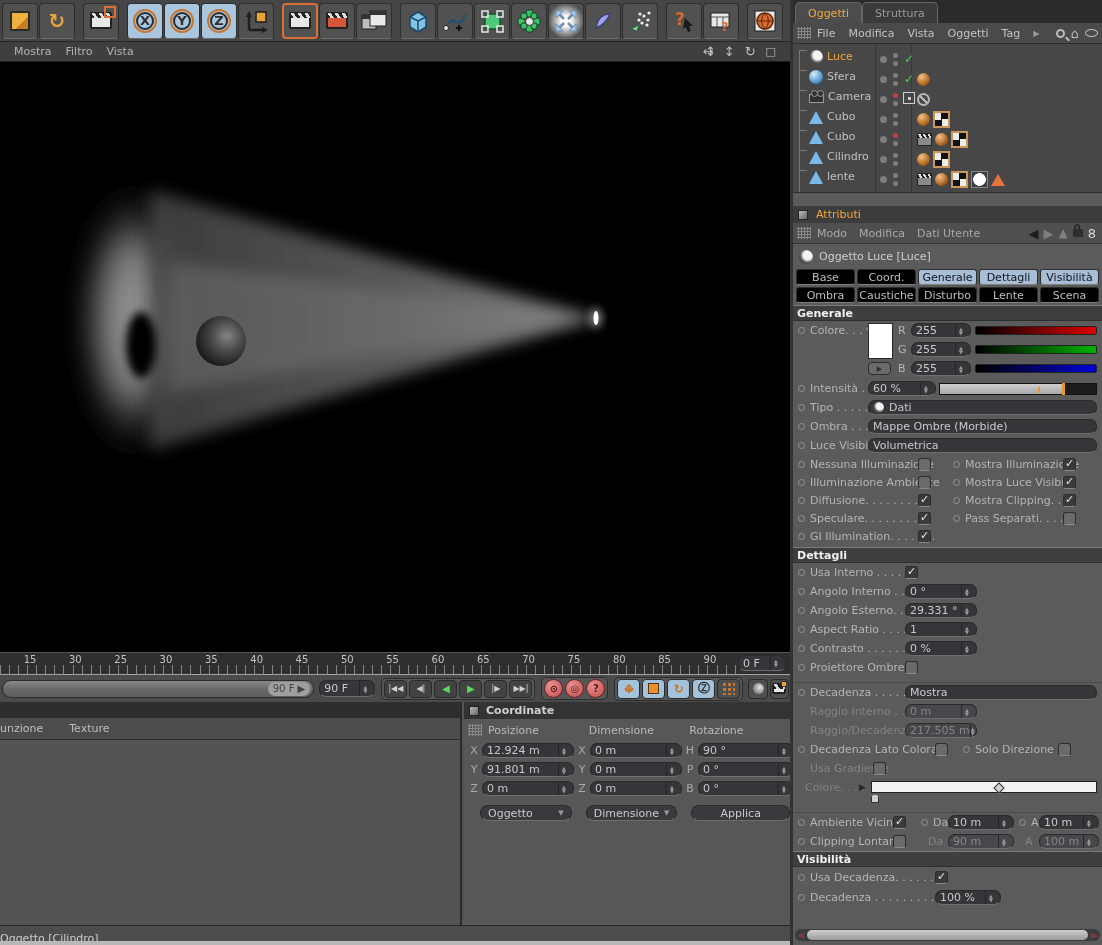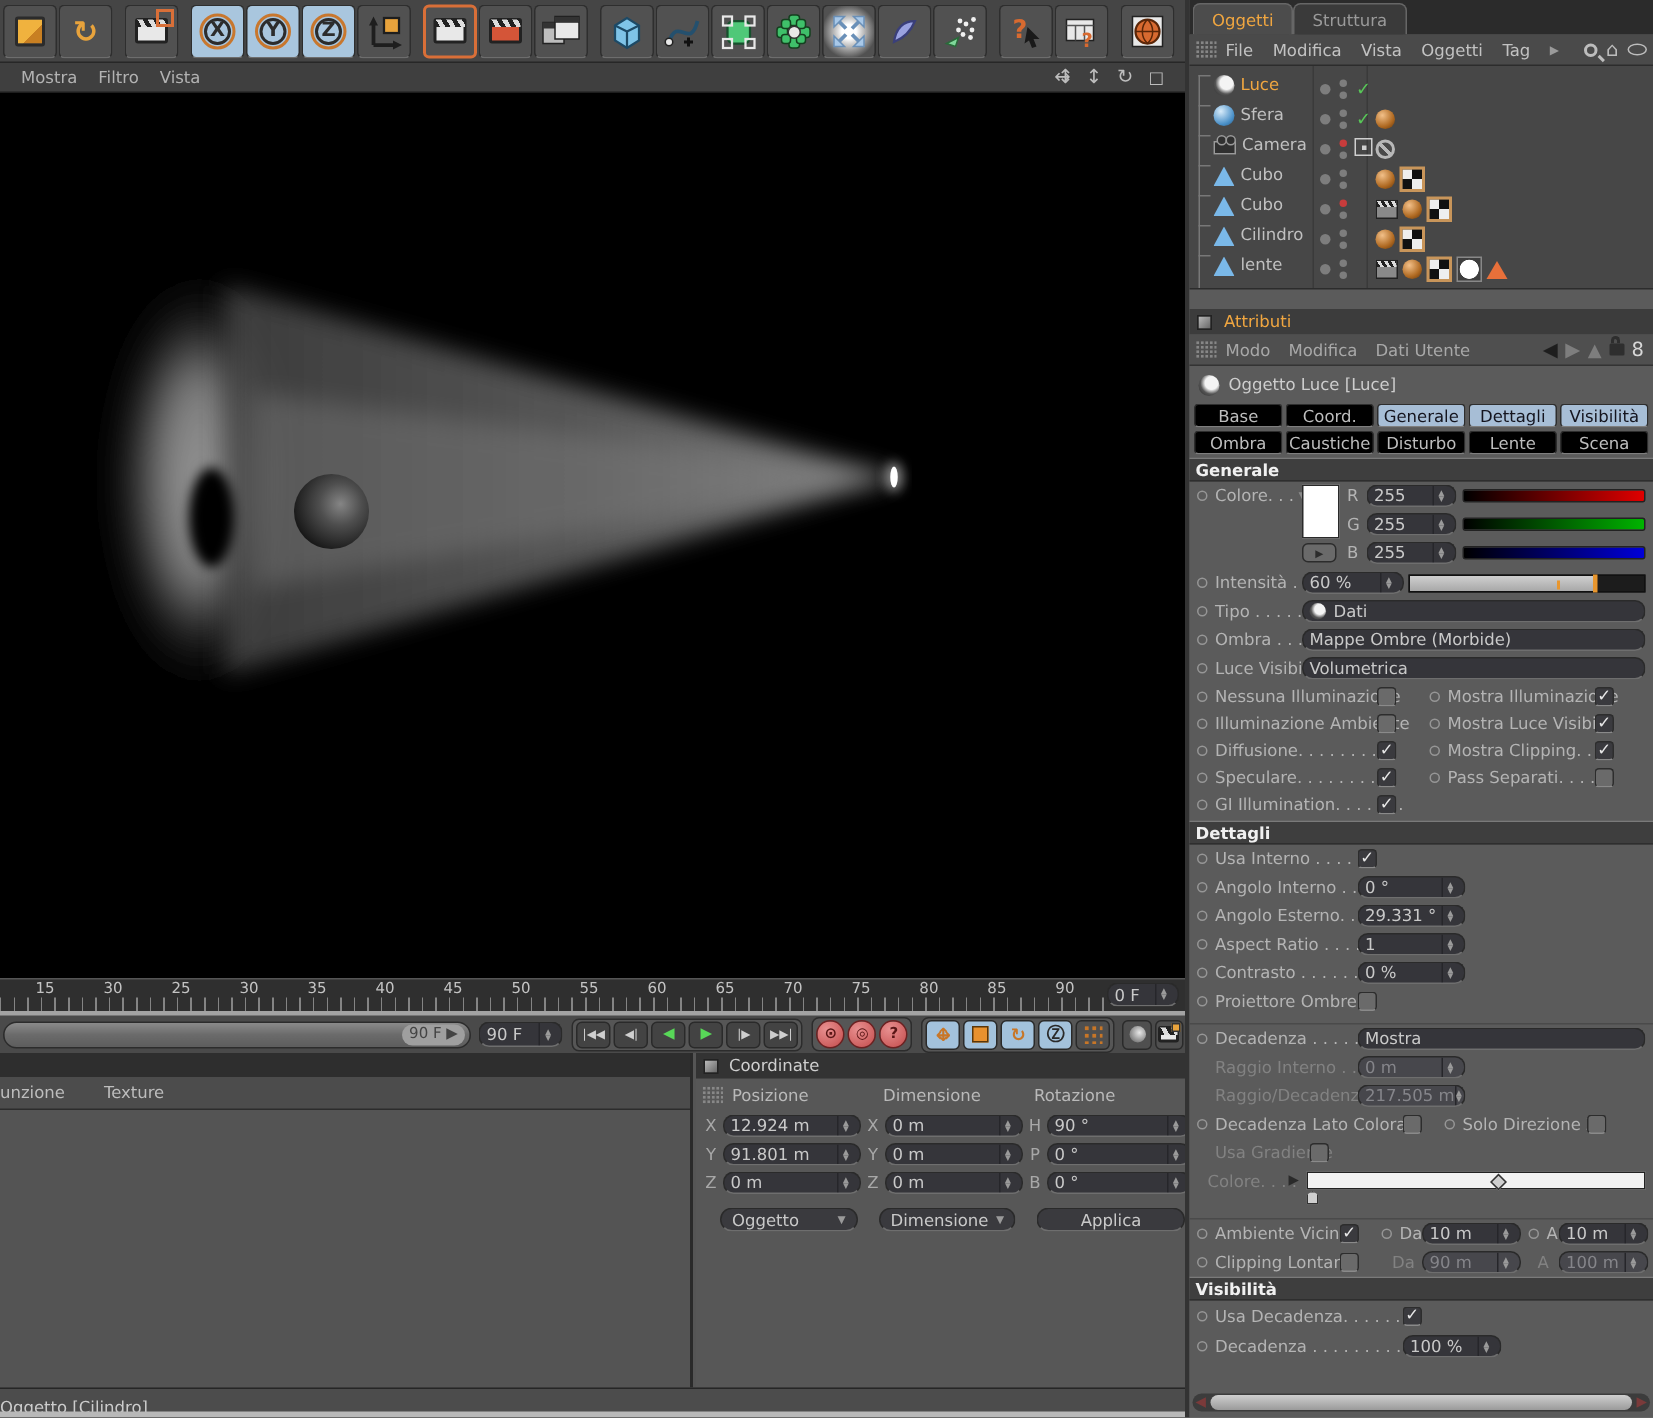--- a/index.html
+++ b/index.html
@@ -39,39 +39,39 @@
   #vp-menu .mi { margin-left:14px; }
   #vp-ctrl { margin-left:auto; display:flex; align-items:center; gap:10px; margin-right:14px; color:#bdbdbd; font-size:13px; }
   #viewport { position:absolute; left:0; top:62px; width:790px; height:590px; background:#000; }
 
   
   #ruler { position:absolute; left:0; top:652px; width:790px; height:22px; background:#2f2f2f; border-top:1px solid #555; }
   #ruler .ticks { position:absolute; left:0; top:12px; width:736px; height:9px;
      background-image:repeating-linear-gradient(to right,#9a9a9a 0 1px,transparent 1px 9.07px); opacity:.8; }
   #ruler .ticklbl { position:absolute; top:1px; transform:translateX(-50%); color:#c3c3c3; font-size:10px; }
   #frame-field { position:absolute; right:4px; top:2px; width:48px; height:16px; }
-  #transport { position:absolute; left:0; top:674px; width:790px; height:28px; background:#4a4a4a; display:flex; align-items:center; border-top:3px solid #a3a3a3; }
+  #transport { position:absolute; left:0; top:674px; width:790px; height:28px; background:#4a4a4a; display:flex; align-items:center; border-top:1px solid #a3a3a3; }
   #range-slider { width:378px; height:18px; margin-left:2px; border-radius:9px; background:linear-gradient(#8a8a8a,#6a6a6a 50%,#5d5d5d); border:1px solid #2c2c2c; display:flex; align-items:center; justify-content:flex-end; color:#3c3c3c; font-size:10px; padding-right:3px; }
   #range-slider .cap { background:#9f9f9f; border-radius:8px; padding:0 5px; height:14px; display:flex; align-items:center; color:#444; }
   .tr-group { display:flex; background:#565656; border:1px solid #2c2c2c; border-radius:5px; padding:1px; margin-left:6px; }
   .tr-btn { width:23px; height:18px; background:#434343; border:1px solid #2a2a2a; border-radius:4px; margin:0 1px; display:flex; align-items:center; justify-content:center; font-size:8px; color:#cfcfcf; }
   .tr-btn .grn { color:#58d858; font-size:10px; }
   .red-btn { width:19px; height:19px; border-radius:50%; background:radial-gradient(circle at 35% 30%,#e89090,#c44c4c); border:1px solid #6a2222; color:#5a1616; display:flex; align-items:center; justify-content:center; font-size:10px; font-weight:bold; margin:0 1px; }
   .blu-btn { width:23px; height:20px; background:#a3c2dc; border:1px solid #2a2a2a; border-radius:4px; margin:0 1px; display:flex; align-items:center; justify-content:center; color:#c87627; font-weight:bold; font-size:12px; }
   .gray-btn { width:23px; height:20px; background:#4f4f4f; border:1px solid #2a2a2a; border-radius:4px; margin:0 1px; display:flex; align-items:center; justify-content:center; color:#cfcfcf; font-size:10px; }
   .dotgrid { width:13px; height:13px; background-image:radial-gradient(#c87627 1.4px, transparent 1.6px); background-size:5px 5px; }
 
   
   #mat-panel { position:absolute; left:0; top:702px; width:462px; height:223px; background:#545454; border-right:2px solid #2a2a2a; }
   #mat-panel .tstrip { height:16px; background:#2e2e2e; }
   #mat-panel .menu { height:22px; background:#4c4c4c; border-bottom:1px solid #2c2c2c; display:flex; align-items:center; color:#bdbdbd; }
   #mat-panel .menu .mi { margin-right:26px; }
 
   #coord-panel { position:absolute; left:464px; top:702px; width:326px; height:223px; background:#575757; }
-  #coord-panel .tbar { height:17px; background:#333; display:flex; align-items:center; color:#cfcfcf; }
+  #coord-panel .tbar { height:17px; background:#333; display:flex; align-items:center; color:#cfcfcf;font-weight:bold; }
   #coord-panel .tbar .wsq { width:10px; height:10px; background:linear-gradient(135deg,#bbb,#666); border:1px solid #222; margin:0 7px 0 5px; }
   .coord-head { display:flex; align-items:center; height:22px; color:#b9b9b9; }
   .coord-head span.h { width:104px; }
   .coord-grid { display:grid; grid-template-columns:12px 92px 12px 92px 12px 96px; grid-auto-rows:19px; align-items:center; padding-left:4px; column-gap:2px; }
   .coord-grid .ax { color:#a8a8a8; text-align:center; }
   .coord-foot { display:flex; align-items:center; margin-top:7px; padding-left:16px; gap:14px; }
   .dropbtn { width:96px; height:16px; background:#3a3a3e; border:1px solid #2a2a2a; border-bottom-color:#6e6e6e; border-radius:8px; color:#c9c9c9; display:flex; align-items:center; padding:0 7px; }
   .dropbtn::after { content:"\25BC"; margin-left:auto; font-size:7px; color:#9a9a9a; }
   .pushbtn { width:104px; height:16px; background:#3a3a3e; border:1px solid #2a2a2a; border-bottom-color:#6e6e6e; border-radius:8px; color:#c9c9c9; display:flex; align-items:center; justify-content:center; }
 

